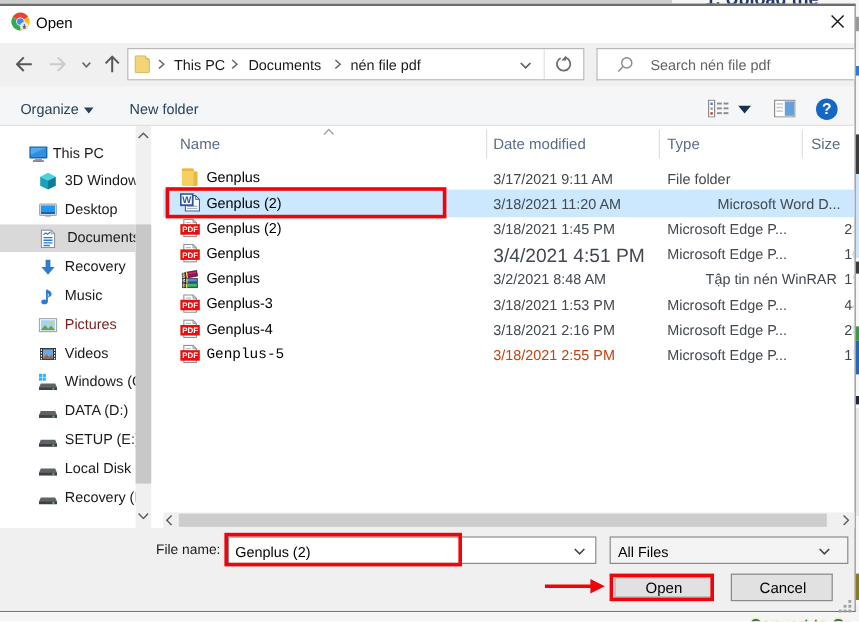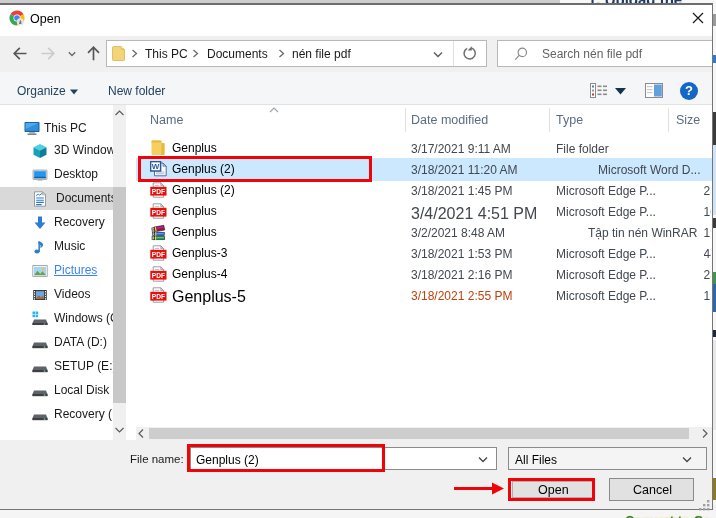--- a/index.html
+++ b/index.html
@@ -212,21 +212,21 @@
   </div>
 <div class="abs txt" style="left:54px;top:239px;font-size:12px;color:#1a1a1a;">Music</div>
 <div class="abs" style="left:32px;top:263px;width:16px;height:16px;">
     <svg width="16" height="16" viewBox="0 0 16 16">
       <rect x="0.8" y="2.6" width="14.4" height="10.8" fill="#fff" stroke="#9aa0a6" stroke-width="0.9"></rect>
       <rect x="2" y="3.8" width="12" height="8.4" fill="#a6d5f2"></rect>
       <path d="M2 12.2 l3.6-4.4 2.6 3.1 2.2-2.7 3.6 4 Z" fill="#6f9e50"></path>
       <circle cx="11.2" cy="6" r="1.3" fill="#f2c53d"></circle>
     </svg>
   </div>
-<div class="abs txt" style="left:54px;top:263px;font-size:12px;color:#3b82f6;text-decoration:underline;">Pictures</div>
+<div class="abs txt" style="left:54px;top:263px;font-size:12px;color:#7f1d1d;">Pictures</div>
 <div class="abs" style="left:32px;top:287px;width:16px;height:16px;">
     <svg width="16" height="16" viewBox="0 0 16 16">
       <rect x="1.5" y="3" width="13" height="10" fill="#3b3f44"></rect>
       <rect x="1.5" y="3" width="2" height="10" fill="#24272b"></rect>
       <rect x="12.5" y="3" width="2" height="10" fill="#24272b"></rect>
       <rect x="2" y="4" width="1" height="1.4" fill="#fff"></rect>
       <rect x="2" y="6.4" width="1" height="1.4" fill="#fff"></rect>
       <rect x="2" y="8.8" width="1" height="1.4" fill="#fff"></rect>
       <rect x="2" y="11.2" width="1" height="1.4" fill="#fff"></rect>
       <rect x="13" y="4" width="1" height="1.4" fill="#fff"></rect>
@@ -416,21 +416,21 @@
 <div class="abs txt" style="left:703.5px;top:268px;width:7px;overflow:hidden;font-size:12px;color:#42484f;">28</div>
 <div class="abs" style="left:150px;top:287px;width:16px;height:16px;">
     <svg width="17" height="16" viewBox="0 0 17 16">
       <path d="M3.2 0.8 H10.8 l2.8 2.8 V15.2 H3.2 Z" fill="#fff" stroke="#8d9299" stroke-width="0.9"></path>
       <path d="M10.8 0.8 l2.8 2.8 H10.8 Z" fill="#d6d9dc" stroke="#8d9299" stroke-width="0.7"></path>
       <path d="M4.8 3.4 h4.4" stroke="#b9bec4" stroke-width="1"></path>
       <rect x="0.3" y="4.8" width="16.2" height="8.8" fill="#e8100c"></rect>
       <text x="8.4" y="11.6" font-family="Liberation Sans" font-size="6.6" font-weight="bold" fill="#fff" text-anchor="middle">PDF</text>
     </svg>
   </div>
-<div class="abs txt" style="left:172px;top:288px;font-size:16px;color:#000;">Genplus-5</div>
+<div class="abs txt" style="left:172px;top:288px;font-size:12px;color:#000;font-family:Liberation Mono, monospace;">Genplus-5</div>
 <div class="abs txt" style="left:411px;top:289px;font-size:12px;color:#c2410c;">3/18/2021 2:55 PM</div>
 <div class="abs txt" style="left:556px;top:289px;font-size:12px;color:#42484f;">Microsoft Edge P...</div>
 <div class="abs txt" style="left:703.5px;top:289px;width:7px;overflow:hidden;font-size:12px;color:#42484f;">15</div>
 
 <div class="abs" style="left:138px;top:156px;width:234px;height:26px;border:3px solid #f00309;"></div>
 
 <div class="abs" style="left:136px;top:427px;width:576px;height:13px;background:#f0f0f0;"></div>
 <div class="abs" style="left:149px;top:428px;width:540px;height:11px;background:#cdcdcd;"></div>
 <div class="abs" style="left:138px;top:429px;">
     <svg width="6" height="9" viewBox="0 0 6 9">

